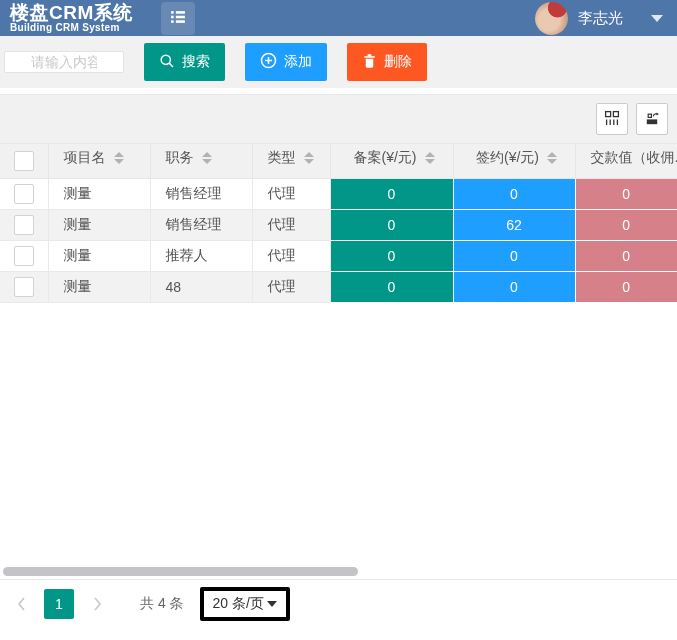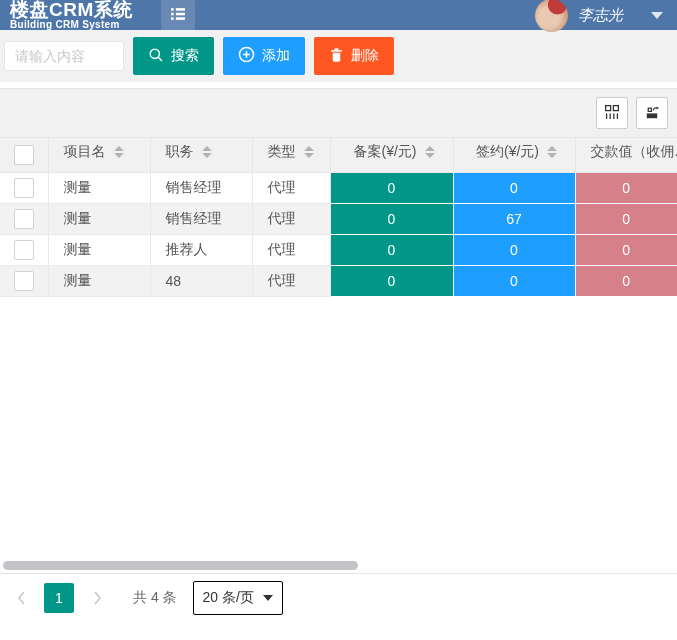--- a/index.html
+++ b/index.html
@@ -7,43 +7,43 @@
     --accent-green:#009688;
     --accent-blue:#1e9fff;
     --accent-orange:#ff5722;
     --cell-red:#d6808a;
   }
   *{box-sizing:border-box;margin:0;padding:0;}
   body{font-family:"Liberation Sans","DejaVu Sans",sans-serif;background:#fff;}
   .app{position:relative;width:677px;height:640px;background:#fff;overflow:hidden;}
 
   
-  .topbar{height:30px;background:var(--header-blue);display:flex;align-items:center;padding:0 14px 0 10px;}
+  .topbar{height:36px;background:var(--header-blue);display:flex;align-items:center;padding:0 14px 0 10px;}
   .brand{line-height:1.05;color:#fff;margin-right:28px;}
   .brand .title{font-size:19px;font-weight:bold;letter-spacing:.5px;}
   .brand .subtitle{font-size:10px;font-weight:bold;letter-spacing:.3px;}
   .menu-toggle{width:34px;height:33px;border:none;border-radius:4px;background:rgba(255,255,255,.14);
     display:flex;align-items:center;justify-content:center;cursor:pointer;}
   .spacer{flex:1;}
-  .userbox{display:flex;align-items:center;gap:10px;cursor:pointer;font-style:italic;}
+  .userbox{display:flex;align-items:center;gap:10px;cursor:pointer;}
   .avatar{width:33px;height:33px;border-radius:50%;
     background:
       radial-gradient(circle at 68% 18%, #c13b3b 0 26%, rgba(0,0,0,0) 28%),
       radial-gradient(circle at 42% 55%, #e9c9b2 0 40%, #d3a88c 62%, #8d7b86 100%);
   }
   .username{color:#fff;font-size:15px;}
   .caret-down{width:0;height:0;border-left:6px solid transparent;border-right:6px solid transparent;border-top:7px solid #dfe7f1;margin-left:18px;}
 
   
   .toolband{height:52px;background:#f1f1f1;display:flex;align-items:center;padding:0 10px 0 4px;}
-  .search-input{width:120px;height:30px;border:1px solid #e3e3e3;border-radius:2px;background:#fff;
-    padding:0 10px;font-size:14px;color:#333;outline:none;}
+  .search-input{width:120px;height:22px;border:1px solid #e3e3e3;border-radius:2px;background:#fff;
+    padding:0 26px;font-size:14px;color:#333;outline:none;}
   .search-input::placeholder{color:#c9c9c9;}
   .btn{height:38px;border:none;border-radius:2px;color:#fff;font-size:14px;display:inline-flex;
-    align-items:center;gap:7px;padding:0 15px;margin-left:9px;cursor:pointer;}
+    align-items:center;gap:7px;padding:0 15px;margin-left:20px;cursor:pointer;}
   .btn-green{background:var(--accent-green);}
   .btn-blue{background:var(--accent-blue);text-align:center;}
   .btn-orange{background:var(--accent-orange);}
   .gap-white{height:6px;background:#fff;}
 
   
   .card-toolbar{height:50px;background:#f1f1f1;border-top:1px solid #e6e6e6;border-bottom:1px solid #e6e6e6;
     display:flex;align-items:center;justify-content:flex-end;padding:0 9px;gap:8px;}
   .tool-btn{width:32px;height:32px;background:#fff;border:1px solid #ccc;border-radius:2px;
     display:flex;align-items:center;justify-content:center;cursor:pointer;}
@@ -77,22 +77,22 @@
   .watermark{position:absolute;left:50%;top:-14px;transform:translateX(-50%);white-space:nowrap;
     font-family:"DejaVu Serif","Liberation Serif",serif;font-size:31px;letter-spacing:1px;
     color:rgba(255,255,255,.85);-webkit-text-stroke:1px #a3a3a3;text-shadow:0 0 1px #bbb;pointer-events:none;}
   .hscroll{position:absolute;left:3px;bottom:3px;width:355px;height:9px;border-radius:5px;background:#c4c4c8;cursor:grab;}
 
   
   .pager{height:50px;background:#fff;border-top:1px solid #e6e6e6;display:flex;align-items:center;padding:0 10px;gap:12px;}
   .pg-nav{width:22px;height:30px;display:flex;align-items:center;justify-content:center;cursor:pointer;}
   .pg-cur{min-width:30px;height:30px;background:var(--accent-green);color:#fff;font-size:14px;border-radius:2px;
     display:flex;align-items:center;justify-content:center;cursor:pointer;}
-  .pg-total{font-size:14px;color:#666;margin-left:13px;}
-  .pg-size{width:90px;height:34px;border:1px solid #000000;border-radius:2px;background:#fff;display:flex;
+  .pg-total{font-size:14px;color:#666;margin-left:20px;}
+  .pg-size{width:90px;height:34px;border:4px solid #000000;border-radius:2px;background:#fff;display:flex;
     align-items:center;justify-content:space-between;padding:0 9px;font-size:14px;color:#333;cursor:pointer;margin-left:4px;}
   .pg-size .arrow{width:0;height:0;border-left:5px solid transparent;border-right:5px solid transparent;border-top:6px solid #333;}
 </style>
 </head>
 <body>
 
 <div class="app">
 
   <div class="topbar">
     <div class="brand">
@@ -260,21 +260,21 @@
     </tr>
 
     <tr>
       <td class="col-check">
         <input type="checkbox" class="chk" style="">
       </td>
       <td>测量</td>
       <td>销售经理</td>
       <td>代理</td>
       <td class="val green">0</td>
-      <td class="val blue">67</td>
+      <td class="val blue">62</td>
       <td class="val red">0</td>
     </tr>
 
     <tr>
       <td class="col-check">
         <input type="checkbox" class="chk" style="">
       </td>
       <td>测量</td>
       <td>推荐人</td>
       <td>代理</td>

